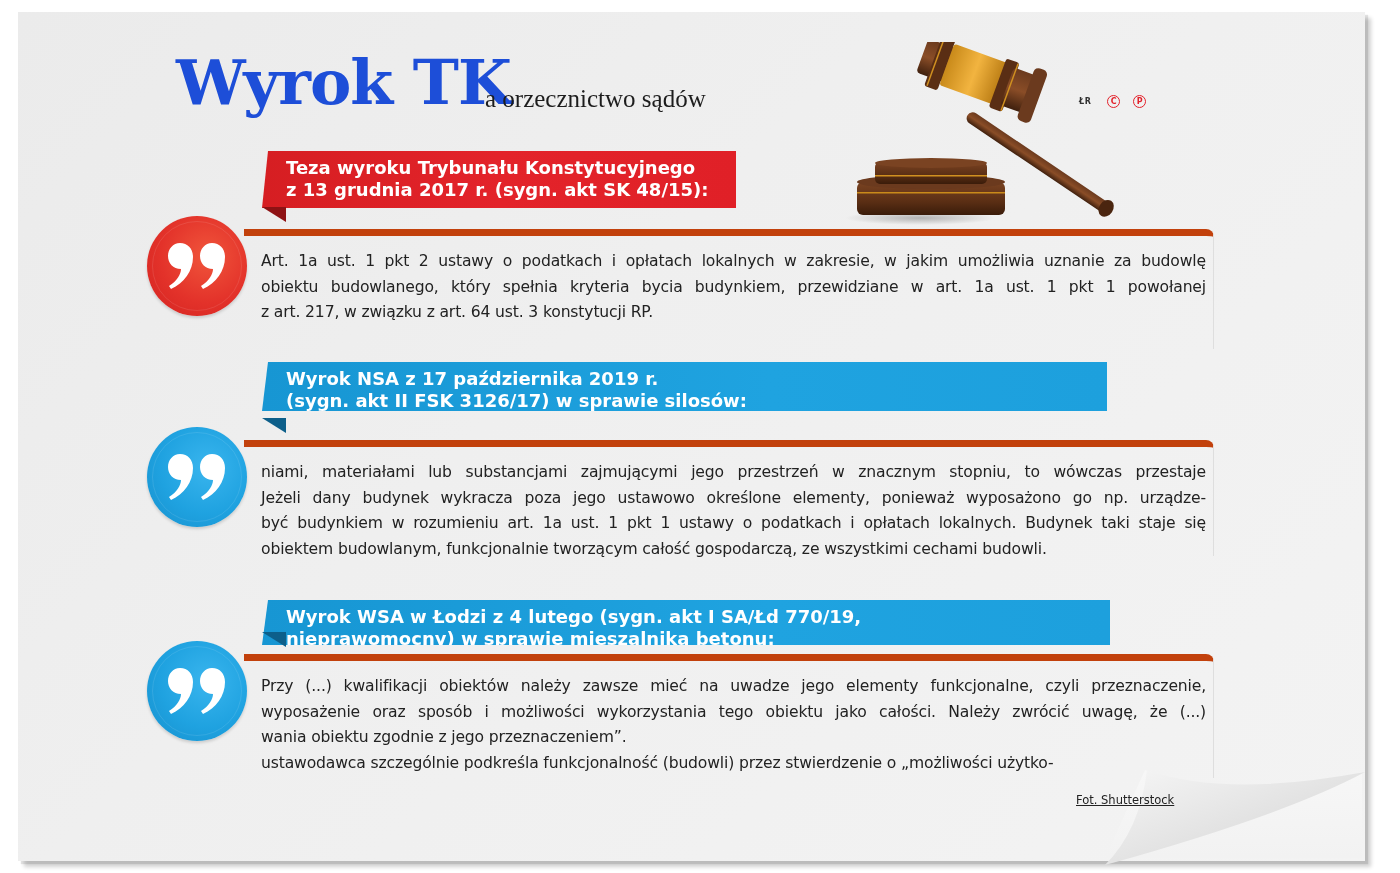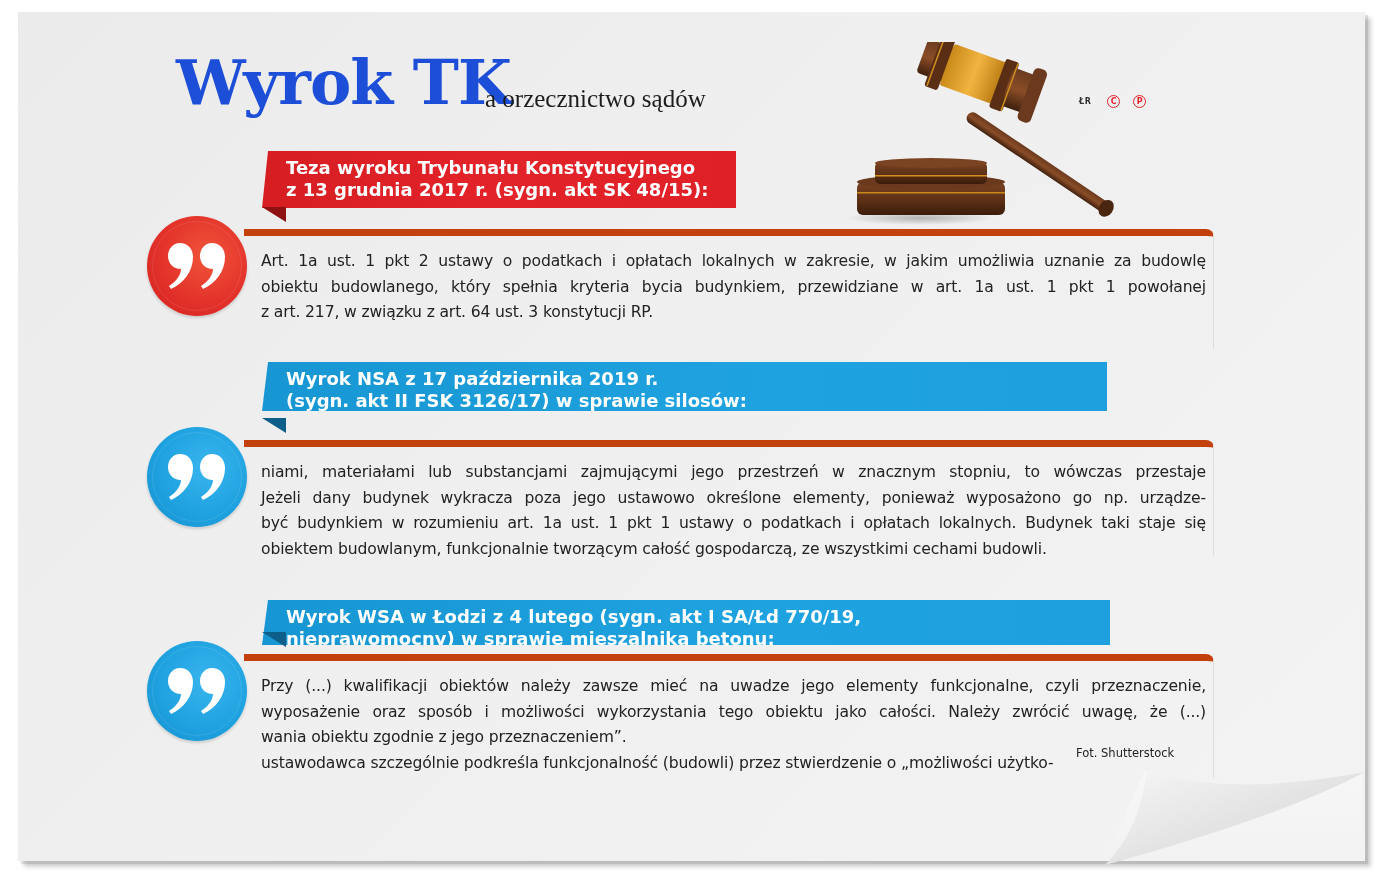--- a/index.html
+++ b/index.html
@@ -85,21 +85,21 @@
       font-size: 15.6px; line-height: 25.5px; color: #222;
       letter-spacing: -0.15px;
     }
     .text-block-1 { top: 229px; height: 120px; }
     .text-block-2 { top: 440px; height: 116px; }
     .text-block-3 { top: 654px; height: 124px; }
     .text-block .line { display: block; white-space: nowrap; text-align: justify; text-align-last: justify; }
     .text-block .line.last { text-align-last: left; }
 
     .photo-credit {
-      position: absolute; left: 1076px; top: 746px; font-size: 11.5px; color: #222;
+      position: absolute; left: 1076px; top: 793px; font-size: 11.5px; color: #222; text-decoration: underline;
     }
   </style>
 </head>
 <body>
 
 <div class="paper"></div>
 
 <svg class="paper-curl" viewBox="0 0 260 95">
   <defs>
     <linearGradient id="curlG" x1="0" y1="0" x2="1" y2="1">

